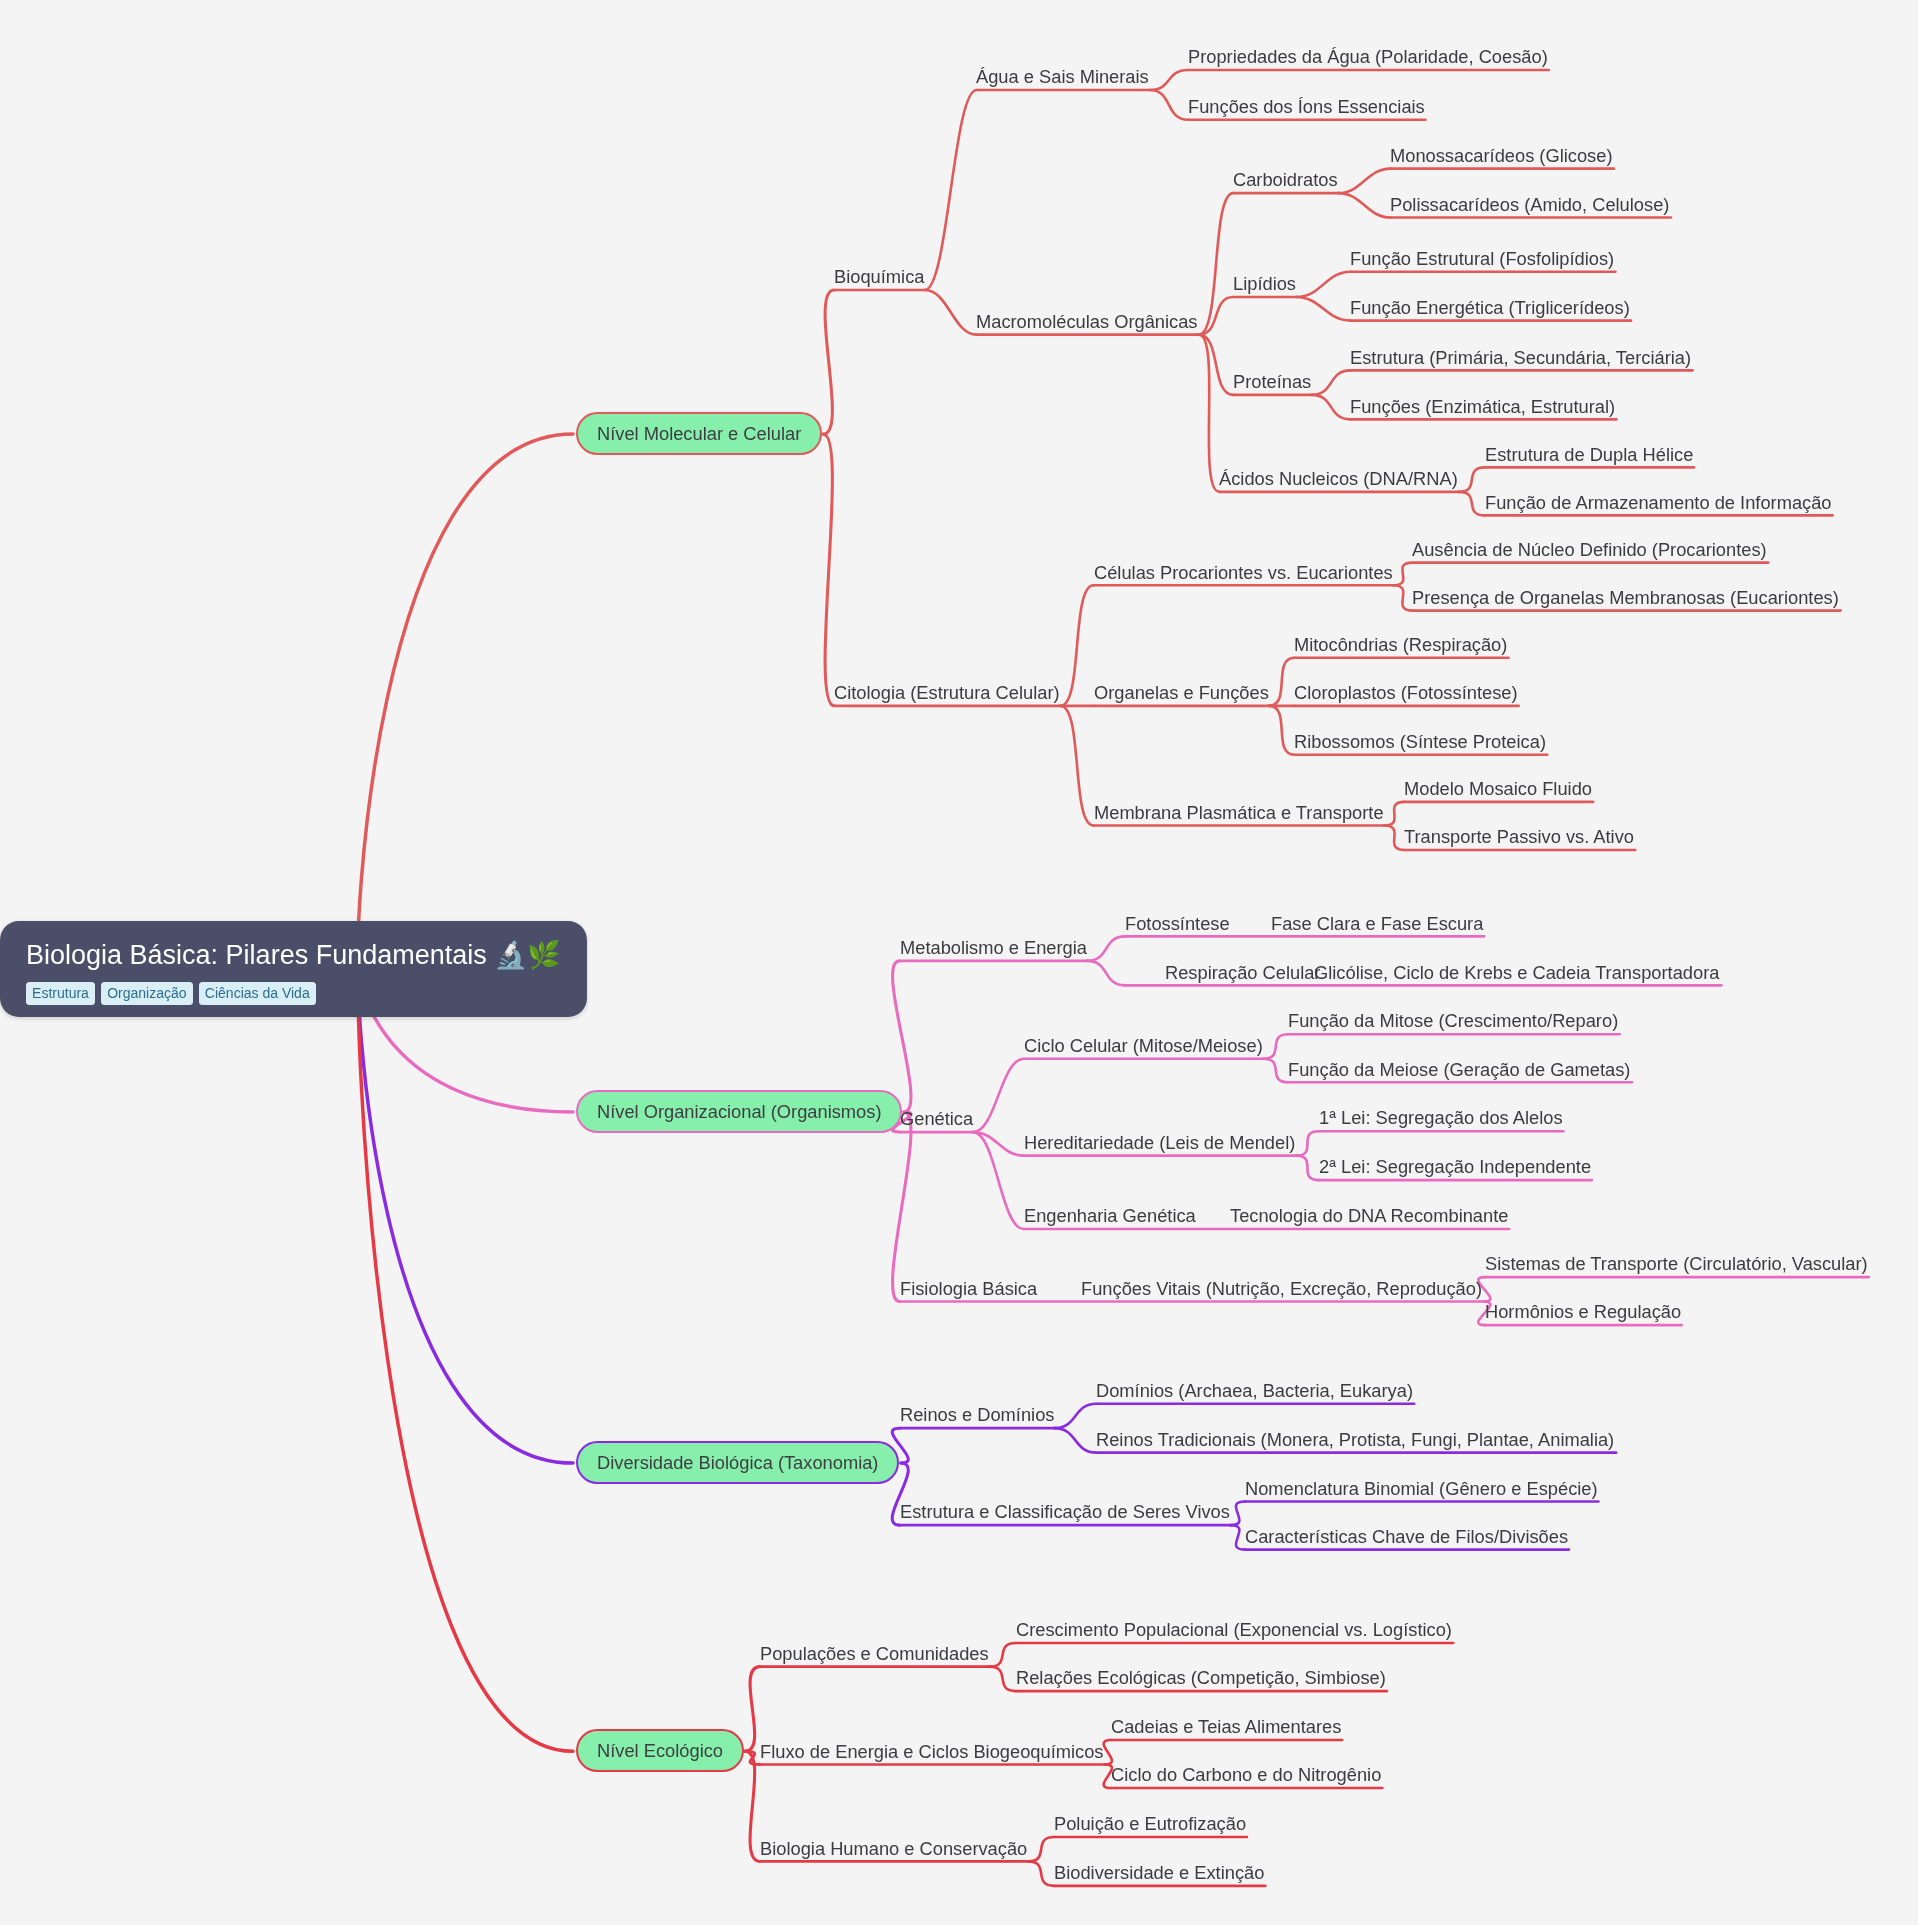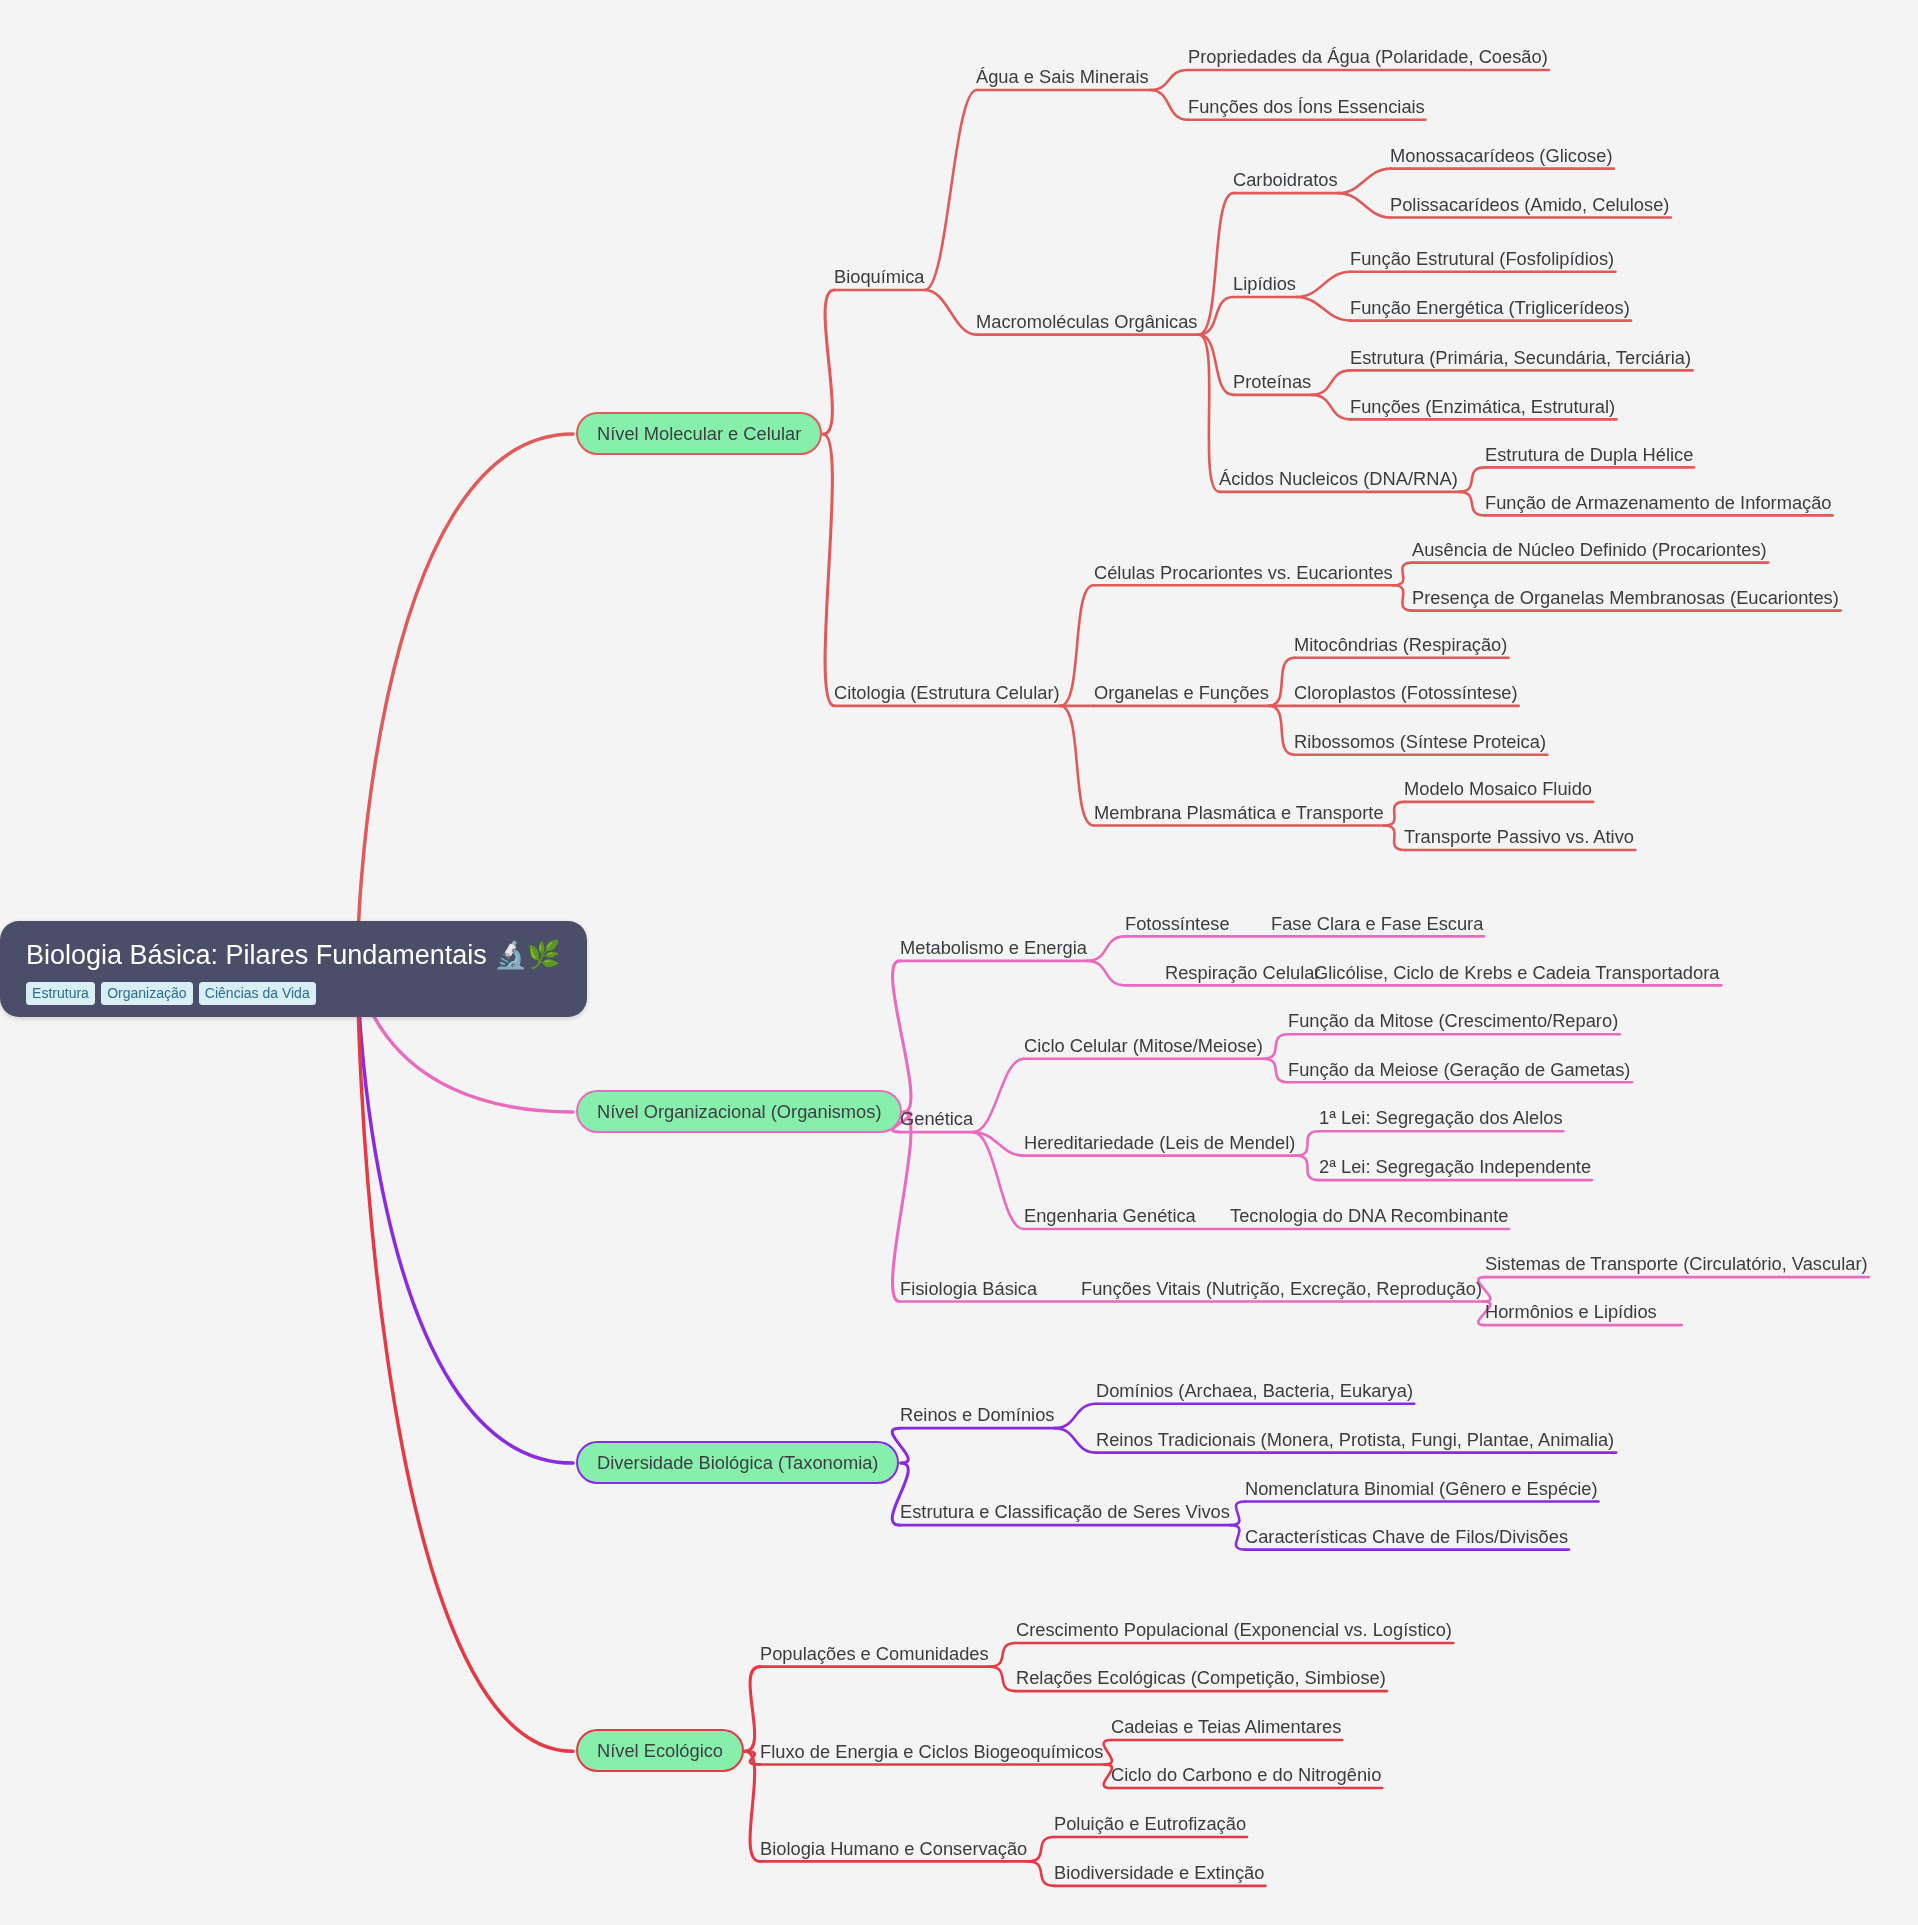--- a/index.html
+++ b/index.html
@@ -266,21 +266,21 @@
   <div class="tnode" id="n-ciclo-l2" style="left: 1288px; top: 1059px;">Função da Meiose (Geração de Gametas)</div>
   <div class="tnode" id="n-hered" style="left: 1024px; top: 1132px;">Hereditariedade (Leis de Mendel)</div>
   <div class="tnode" id="n-hered-l1" style="left: 1319px; top: 1107px;">1ª Lei: Segregação dos Alelos</div>
   <div class="tnode" id="n-hered-l2" style="left: 1319px; top: 1156px;">2ª Lei: Segregação Independente</div>
   <div class="tnode" id="n-eng" style="left: 1024px; top: 1205px;">Engenharia Genética</div>
   <div class="tnode" id="n-eng-l1" style="left: 1230px; top: 1205px;">Tecnologia do DNA Recombinante</div>
 
   <div class="tnode" id="n-fisio" style="left: 900px; top: 1278px;">Fisiologia Básica</div>
   <div class="tnode" id="n-fisio-l1" style="left: 1081px; top: 1278px;">Funções Vitais (Nutrição, Excreção, Reprodução)</div>
   <div class="tnode" id="n-fisio-l1a" style="left: 1485px; top: 1253px;">Sistemas de Transporte (Circulatório, Vascular)</div>
-  <div class="tnode" id="n-fisio-l1b" style="left: 1485px; top: 1301px;">Hormônios e Lipídios</div>
+  <div class="tnode" id="n-fisio-l1b" style="left: 1485px; top: 1301px;">Hormônios e Regulação</div>
 
   <div class="tnode" id="n-reinos" style="left: 900px; top: 1404px;">Reinos e Domínios</div>
   <div class="tnode" id="n-reinos-l1" style="left: 1096px; top: 1380px;">Domínios (Archaea, Bacteria, Eukarya)</div>
   <div class="tnode" id="n-reinos-l2" style="left: 1096px; top: 1429px;">Reinos Tradicionais (Monera, Protista, Fungi, Plantae, Animalia)</div>
   <div class="tnode" id="n-estrut" style="left: 900px; top: 1501px;">Estrutura e Classificação de Seres Vivos</div>
   <div class="tnode" id="n-estrut-l1" style="left: 1245px; top: 1478px;">Nomenclatura Binomial (Gênero e Espécie)</div>
   <div class="tnode" id="n-estrut-l2" style="left: 1245px; top: 1526px;">Características Chave de Filos/Divisões</div>
 
   <div class="tnode" id="n-pop" style="left: 760px; top: 1643px;">Populações e Comunidades</div>
   <div class="tnode" id="n-pop-l1" style="left: 1016px; top: 1619px;">Crescimento Populacional (Exponencial vs. Logístico)</div>

